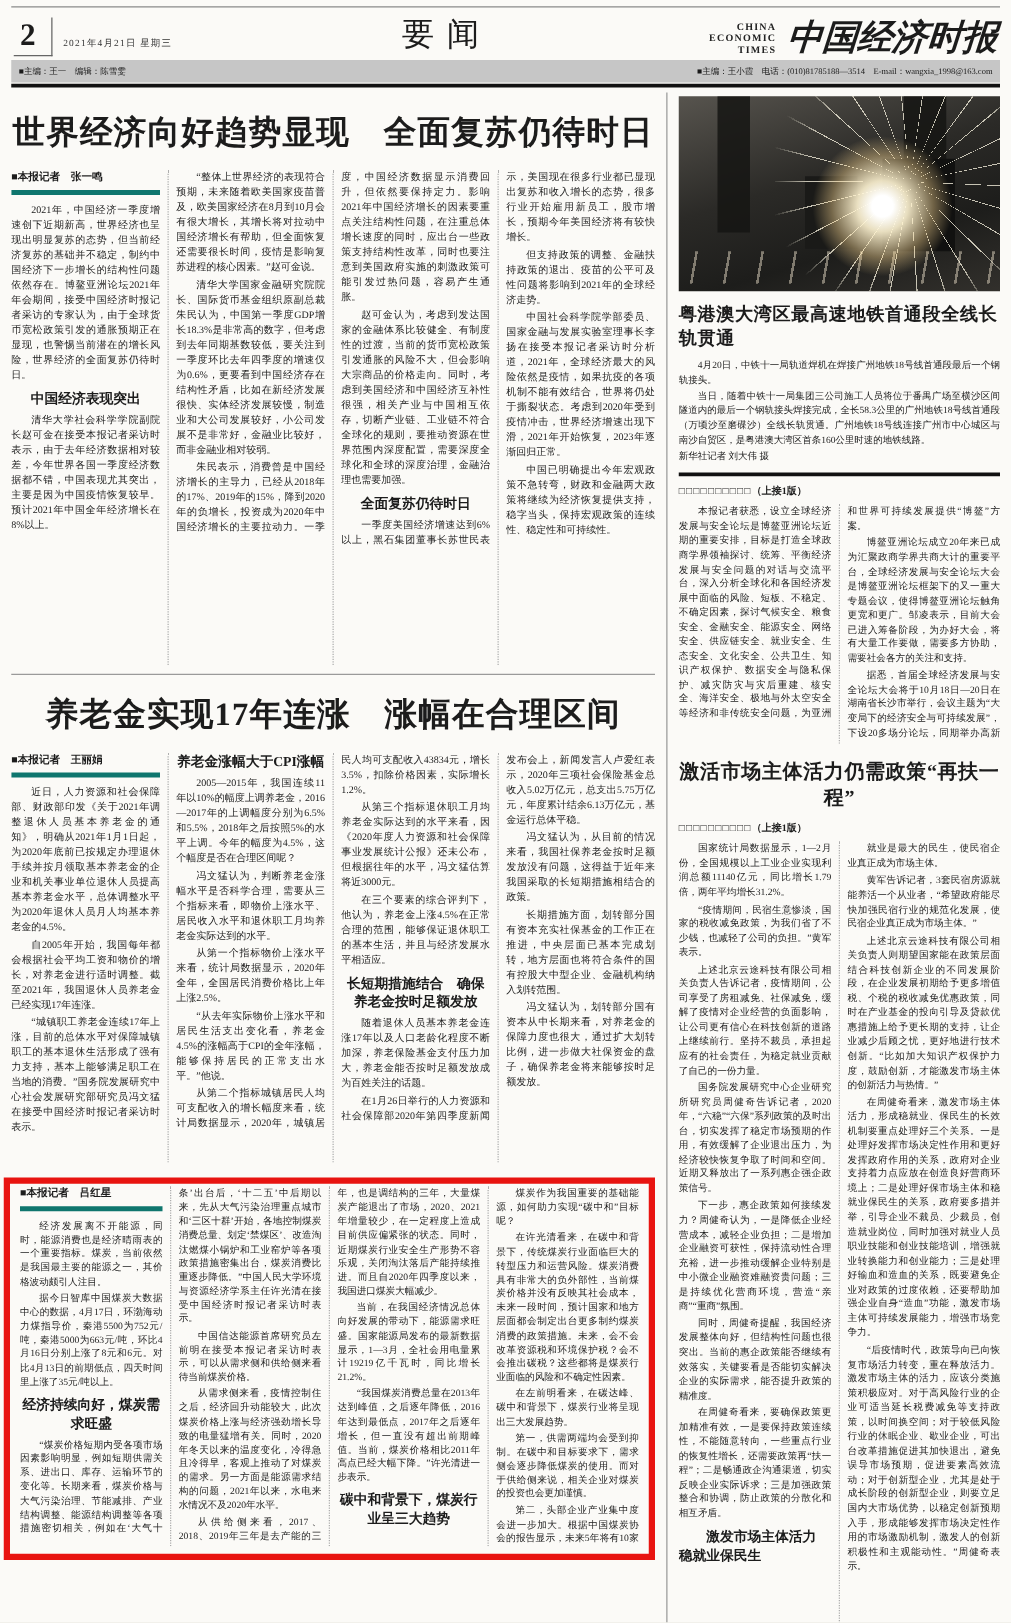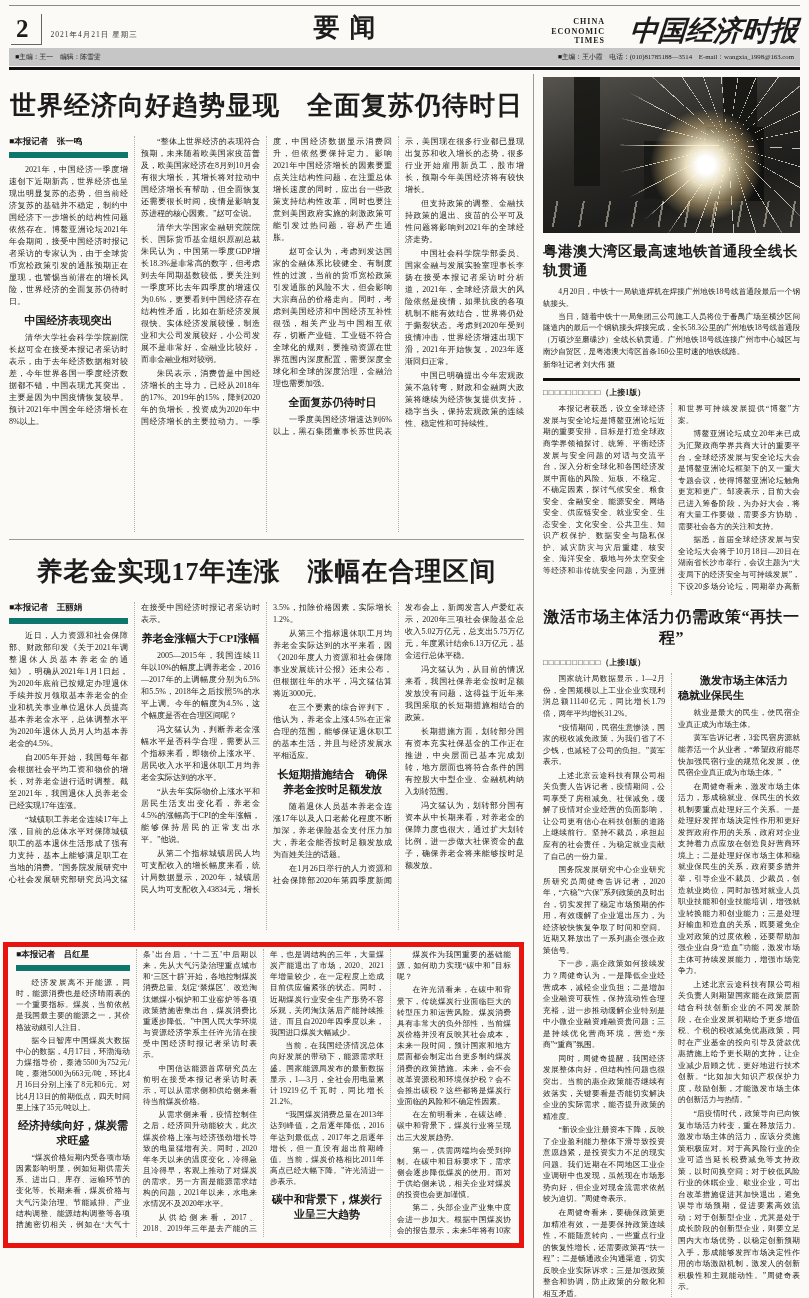--- a/index.html
+++ b/index.html
@@ -10,34 +10,34 @@
     font-family:"Liberation Serif","DejaVu Serif",serif;
     padding:5px 9px 0;
   }
   .topline { border-top:1px solid #8a8a8a; }
   
   .masthead { display:flex; align-items:flex-end; justify-content:space-between; height:42px; padding:3px 2px 3px; }
   .mh-left { display:flex; align-items:flex-end; gap:9px; }
   .pageno { font-size:25px; font-weight:bold; line-height:1; padding:2px 12px 3px 5px;
             border-right:1px solid #666; border-bottom:1px solid #666; }
   .dateline { font-size:7.5px; color:#333; padding-bottom:5px; letter-spacing:1px; }
-  .section-title { font-size:26px; font-weight:bold; letter-spacing:10px; padding-left:10px; }
-  .brand { display:flex; align-items:flex-end; gap:25px; }
+  .section-title { font-size:26px; font-weight:normal; letter-spacing:10px; padding-left:10px; }
+  .brand { display:flex; align-items:flex-start; gap:9px; }
   .brand-en { text-align:right; font-size:8px; font-weight:bold; line-height:1.15; letter-spacing:1px; color:#222; }
   .brand-cn { font-size:28px; font-weight:bold; font-style:italic; line-height:1; transform:skewX(-4deg); }
   .editor-bar { background:#c6c6c6; display:flex; justify-content:space-between; align-items:center;
                 font-size:6.8px; color:#191919; padding:4px 6px; }
   .black-rule { border-top:3px solid #121212; margin-top:1px; }
   
   .content { display:flex; margin-top:4px; }
   .left-col { width:524px; padding-right:9px; }
   .right-col { width:267px; border-left:1px solid #9a9a9a; padding-left:9px; }
   
   .headline-1 { font-size:26px; font-weight:bold; text-align:center; letter-spacing:1px; margin:14px 0 13px; }
-  .byline { font-size:8.5px; font-weight:bold; border-bottom:6px solid #0f766e; padding-bottom:4px; margin:0 0 6px; }
+  .byline { font-size:8.5px; font-weight:bold; border-bottom:4px solid #0f766e; padding-bottom:4px; margin:0 0 6px; }
   .art-body { column-count:4; column-gap:13px; column-rule:1px dotted #adadad; overflow:hidden; text-align:justify; }
   .para { font-size:8px; line-height:1.5; margin:0 0 2px; text-indent:2em; }
   .subhead { font-size:11px; font-weight:bold; text-align:center; margin:5px 0 4px; break-inside:avoid; }
   #body-world   { height:396px; }
   #body-pension { height:328px; }
   #body-coal    { height:288px; }
   #body-coal .para { font-size:7.7px; line-height:1.45; }
   .hl-rule { border-top:1px solid #9a9a9a; margin:7px 0 0; }
   .red-box { border:5px solid #e81410; margin:12px 0 0 -6px; padding:2px 8px 6px; }
   .red-box .headline-1 { margin:8px 0 10px; }
@@ -127,20 +127,21 @@
         <h1 class="headline-1">养老金实现17年连涨　涨幅在合理区间</h1>
         <div class="art-body" id="body-pension">
           <div class="byline">■本报记者　王丽娟</div>
           <div>
               <p class="para">近日，人力资源和社会保障部、财政部印发《关于2021年调整退休人员基本养老金的通知》，明确从2021年1月1日起，为2020年底前已按规定办理退休手续并按月领取基本养老金的企业和机关事业单位退休人员提高基本养老金水平，总体调整水平为2020年退休人员月人均基本养老金的4.5%。</p>
               <p class="para">自2005年开始，我国每年都会根据社会平均工资和物价的增长，对养老金进行适时调整。截至2021年，我国退休人员养老金已经实现17年连涨。</p>
               <p class="para">“城镇职工养老金连续17年上涨，目前的总体水平对保障城镇职工的基本退休生活形成了强有力支持，基本上能够满足职工在当地的消费。”国务院发展研究中心社会发展研究部研究员冯文猛在接受中国经济时报记者采访时表示。</p>
               <h4 class="subhead">养老金涨幅大于CPI涨幅</h4>
               <p class="para">2005—2015年，我国连续11年以10%的幅度上调养老金，2016—2017年的上调幅度分别为6.5%和5.5%，2018年之后按照5%的水平上调。今年的幅度为4.5%，这个幅度是否在合理区间呢？</p>
               <p class="para">冯文猛认为，判断养老金涨幅水平是否科学合理，需要从三个指标来看，即物价上涨水平、居民收入水平和退休职工月均养老金实际达到的水平。</p>
+              <p class="para">从第一个指标物价上涨水平来看，统计局数据显示，2020年全年，全国居民消费价格比上年上涨2.5%。</p>
               <p class="para">“从去年实际物价上涨水平和居民生活支出变化看，养老金4.5%的涨幅高于CPI的全年涨幅，能够保持居民的正常支出水平。”他说。</p>
               <p class="para">从第二个指标城镇居民人均可支配收入的增长幅度来看，统计局数据显示，2020年，城镇居民人均可支配收入43834元，增长3.5%，扣除价格因素，实际增长1.2%。</p>
               <p class="para">从第三个指标退休职工月均养老金实际达到的水平来看，因《2020年度人力资源和社会保障事业发展统计公报》还未公布，但根据往年的水平，冯文猛估算将近3000元。</p>
               <p class="para">在三个要素的综合评判下，他认为，养老金上涨4.5%在正常合理的范围，能够保证退休职工的基本生活，并且与经济发展水平相适应。</p>
               <h4 class="subhead">长短期措施结合　确保养老金按时足额发放</h4>
               <p class="para">随着退休人员基本养老金连涨17年以及人口老龄化程度不断加深，养老保险基金支付压力加大，养老金能否按时足额发放成为百姓关注的话题。</p>
               <p class="para">在1月26日举行的人力资源和社会保障部2020年第四季度新闻发布会上，新闻发言人卢爱红表示，2020年三项社会保险基金总收入5.02万亿元，总支出5.75万亿元，年度累计结余6.13万亿元，基金运行总体平稳。</p>
               <p class="para">冯文猛认为，从目前的情况来看，我国社保养老金按时足额发放没有问题，这得益于近年来我国采取的长短期措施相结合的政策。</p>
               <p class="para">长期措施方面，划转部分国有资本充实社保基金的工作正在推进，中央层面已基本完成划转，地方层面也将符合条件的国有控股大中型企业、金融机构纳入划转范围。</p>
               <p class="para">冯文猛认为，划转部分国有资本从中长期来看，对养老金的保障力度也很大，通过扩大划转比例，进一步做大社保资金的盘子，确保养老金将来能够按时足额发放。</p>
@@ -208,26 +209,25 @@
         <span>□□□□□□□□□□</span><b>（上接1版）</b>
       </div>
       <div class="two-col" id="body-market">
         <div>
             <p class="para">国家统计局数据显示，1—2月份，全国规模以上工业企业实现利润总额11140亿元，同比增长1.79倍，两年平均增长31.2%。</p>
             <p class="para">“疫情期间，民宿生意惨淡，国家的税收减免政策，为我们省了不少钱，也减轻了公司的负担。”黄军表示。</p>
             <p class="para">上述北京云途科技有限公司相关负责人告诉记者，疫情期间，公司享受了房租减免、社保减免，缓解了疫情对企业经营的负面影响，让公司更有信心在科技创新的道路上继续前行。坚持不裁员，承担起应有的社会责任，为稳定就业贡献了自己的一份力量。</p>
             <p class="para">国务院发展研究中心企业研究所研究员周健奇告诉记者，2020年，“六稳”“六保”系列政策的及时出台，切实发挥了稳定市场预期的作用，有效缓解了企业退出压力，为经济较快恢复争取了时间和空间。近期又释放出了一系列惠企强企政策信号。</p>
             <p class="para">下一步，惠企政策如何接续发力？周健奇认为，一是降低企业经营成本，减轻企业负担；二是增加企业融资可获性，保持流动性合理充裕，进一步推动缓解企业特别是中小微企业融资难融资贵问题；三是持续优化营商环境，营造“亲商”“重商”氛围。</p>
             <p class="para">同时，周健奇提醒，我国经济发展整体向好，但结构性问题也很突出。当前的惠企政策能否继续有效落实，关键要看是否能切实解决企业的实际需求，能否提升政策的精准度。</p>
-            <p class="para">“新设企业注册资本下降，反映了企业盈利能力整体下滑导致投资意愿趋紧，是投资实力不足的现实问题。我们近期在不同地区工业企业调研中也发现，虽然现在市场形势向好，但企业对现金流需求依然较为迫切。”周健奇表示。</p>
             <p class="para">在周健奇看来，要确保政策更加精准有效，一是要保持政策连续性，不能随意转向，一些重点行业的恢复性增长，还需要政策再“扶一程”；二是畅通政企沟通渠道，切实反映企业实际诉求；三是加强政策整合和协调，防止政策的分散化和相互矛盾。</p>
             <h4 class="subhead">激发市场主体活力　稳就业保民生</h4>
             <p class="para">就业是最大的民生，使民宿企业真正成为市场主体。</p>
             <p class="para">黄军告诉记者，3套民宿房源就能养活一个从业者，“希望政府能尽快加强民宿行业的规范化发展，使民宿企业真正成为市场主体。”</p>
+            <p class="para">上述北京云途科技有限公司相关负责人则期望国家能在政策层面结合科技创新企业的不同发展阶段，在企业发展初期给予更多增值税、个税的税收减免优惠政策，同时在产业基金的投向引导及贷款优惠措施上给予更长期的支持，让企业减少后顾之忧，更好地进行技术创新。“比如加大知识产权保护力度，鼓励创新，才能激发市场主体的创新活力与热情。”</p>
             <p class="para">在周健奇看来，激发市场主体活力，形成稳就业、保民生的长效机制要重点处理好三个关系。一是处理好发挥市场决定性作用和更好发挥政府作用的关系，政府对企业支持着力点应放在创造良好营商环境上；二是处理好保市场主体和稳就业保民生的关系，政府要多措并举，引导企业不裁员、少裁员，创造就业岗位，同时加强对就业人员职业技能和创业技能培训，增强就业转换能力和创业能力；三是处理好输血和造血的关系，既要避免企业对政策的过度依赖，还要帮助加强企业自身“造血”功能，激发市场主体可持续发展能力，增强市场竞争力。</p>
-            <p class="para">上述北京云途科技有限公司相关负责人则期望国家能在政策层面结合科技创新企业的不同发展阶段，在企业发展初期给予更多增值税、个税的税收减免优惠政策，同时在产业基金的投向引导及贷款优惠措施上给予更长期的支持，让企业减少后顾之忧，更好地进行技术创新。“比如加大知识产权保护力度，鼓励创新，才能激发市场主体的创新活力与热情。”</p>
             <p class="para">“后疫情时代，政策导向已向恢复市场活力转变，重在释放活力。激发市场主体的活力，应该分类施策积极应对。对于高风险行业的企业可适当延长税费减免等支持政策，以时间换空间；对于较低风险行业的休眠企业、歇业企业，可出台改革措施促进其加快退出，避免误导市场预期，促进要素高效流动；对于创新型企业，尤其是处于成长阶段的创新型企业，则要立足国内大市场优势，以稳定创新预期入手，形成能够发挥市场决定性作用的市场激励机制，激发人的创新积极性和主观能动性。”周健奇表示。</p>
           </div>
       </div>
 
     </div>
   </div>
 </div>
 
 </body></html>

